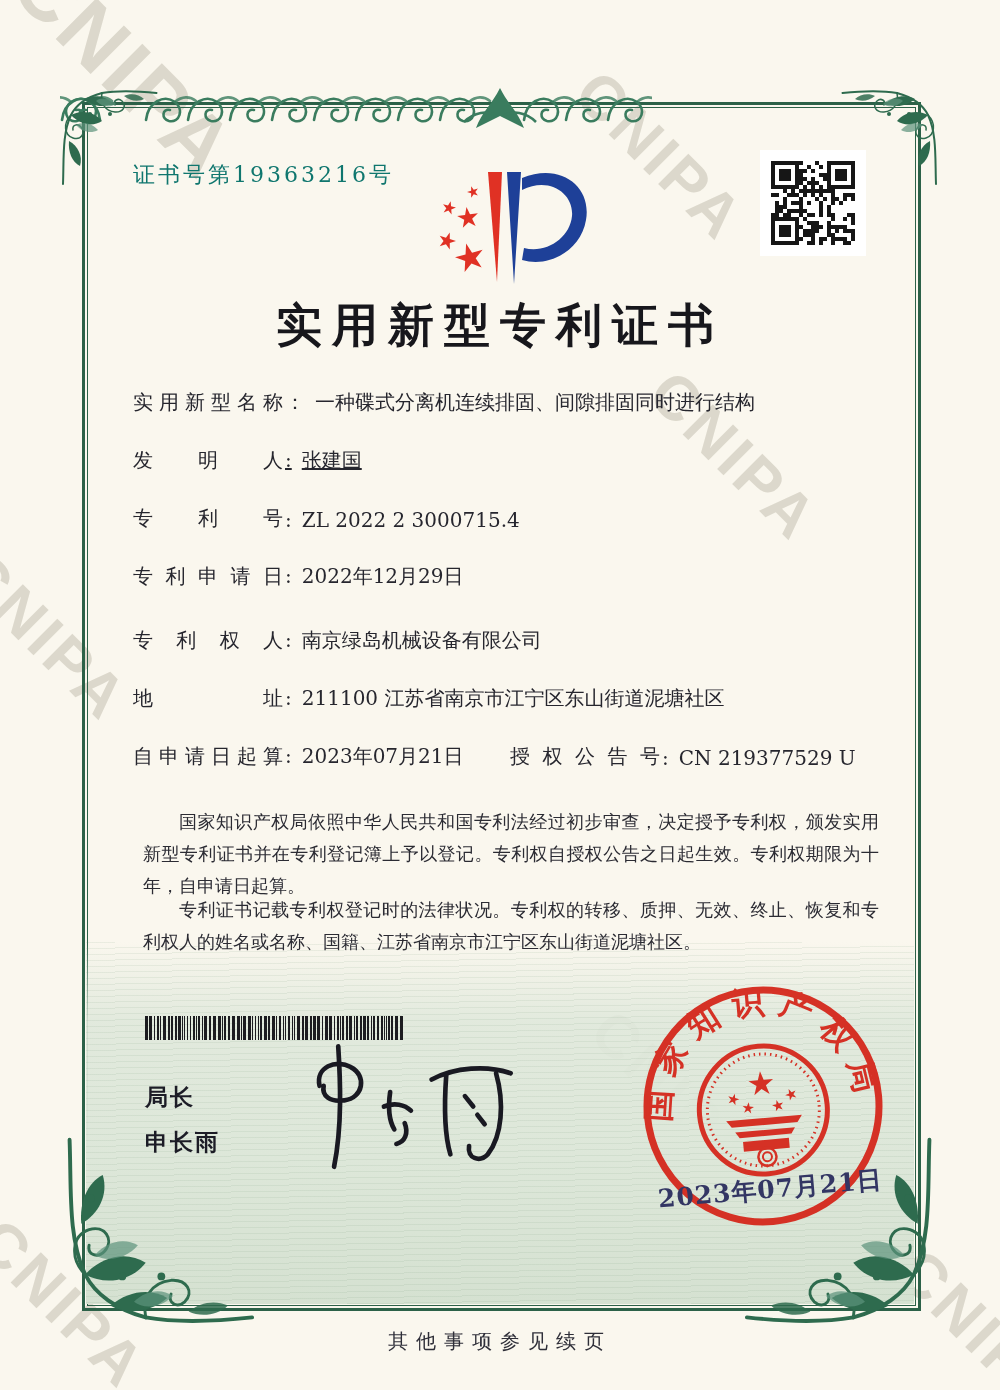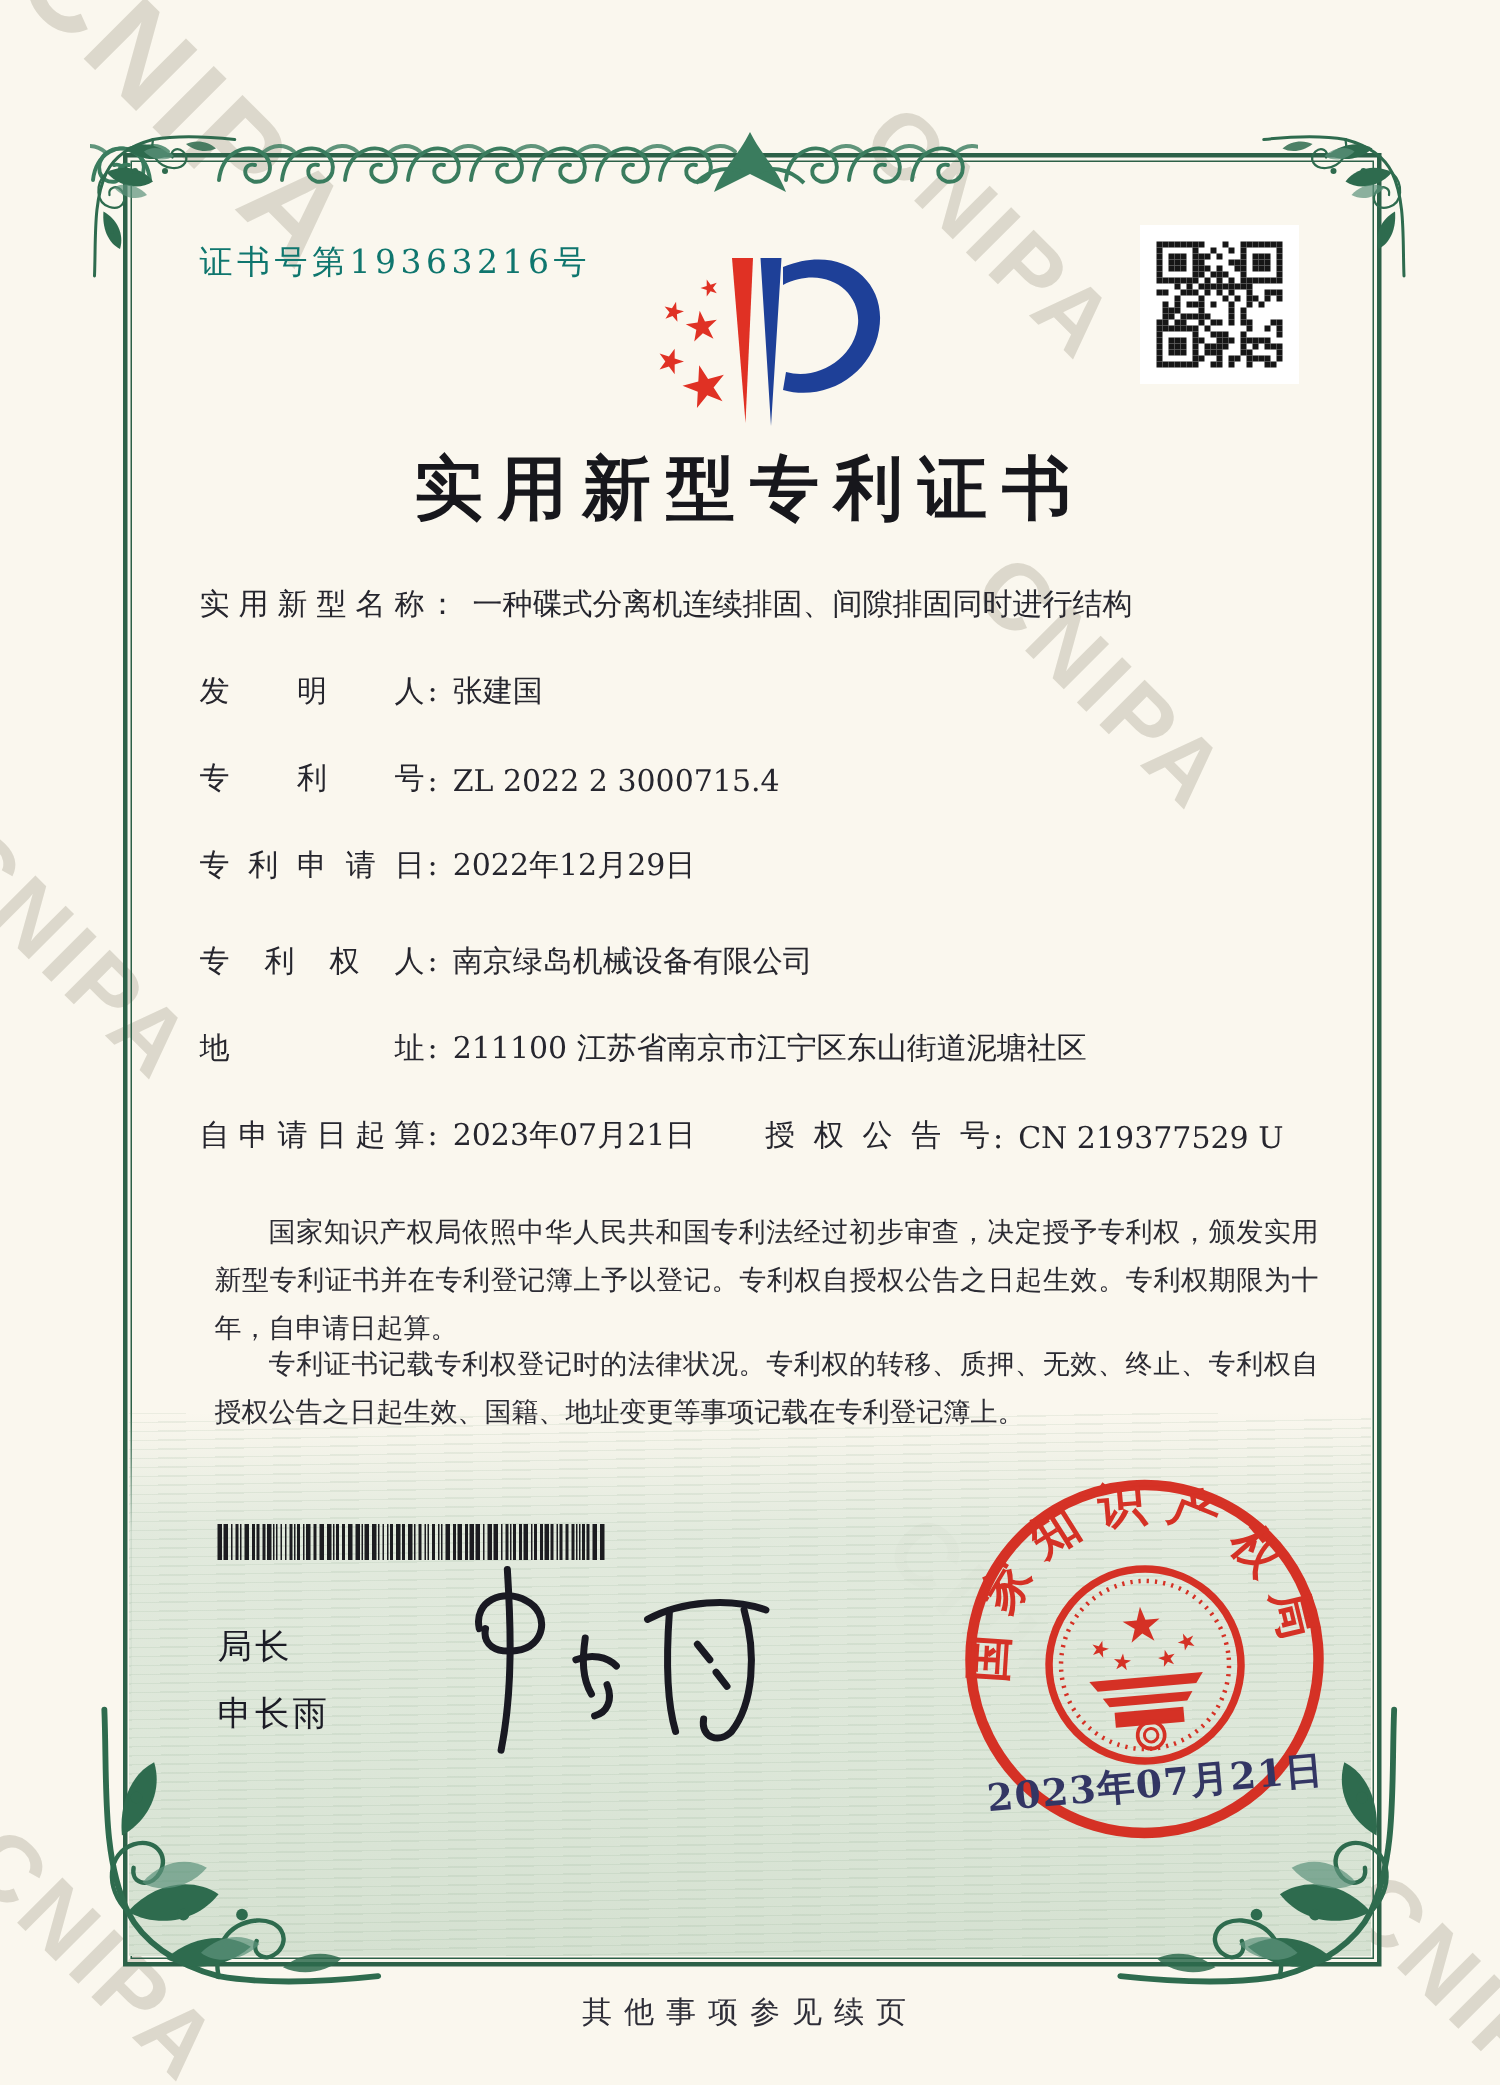--- a/index.html
+++ b/index.html
@@ -26,21 +26,21 @@
          font-size:46px;font-weight:bold;letter-spacing:10px;color:#17171c;}
   .row{position:absolute;left:133px;white-space:nowrap;font-size:20px;color:#26262e;}
   .row .lab{display:inline-block;width:150px;text-align:justify;text-align-last:justify;vertical-align:bottom;}
   .row .colon{margin:0 10px 0 2px;}
   .row .grp2{position:absolute;left:377px;top:0;white-space:nowrap;}
   .para{position:absolute;left:143px;width:736px;font-size:18px;line-height:1.78;
         text-indent:2em;text-align:justify;color:#2b2b33;}
   .barcode{position:absolute;left:145px;top:1016px;width:266px;height:24px;display:flex;align-items:stretch;}
   .barcode div{background:#1c1c20;}
   .director{position:absolute;left:145px;font-family:"Liberation Sans","DejaVu Sans",sans-serif;
-            font-weight:normal;font-size:23px;color:#1c1c26;letter-spacing:2px;}
+            font-weight:bold;font-size:23px;color:#1c1c26;letter-spacing:2px;}
   .sig{position:absolute;left:288px;top:1038px;width:250px;height:135px;}
   .seal{position:absolute;left:640px;top:983px;width:246px;height:246px;opacity:0.95;}
   .pageno{position:absolute;left:0;right:0;top:1262px;text-align:center;font-size:16px;
           letter-spacing:2px;color:#24242e;}
   .footnote{position:absolute;left:0;right:0;top:1328px;text-align:center;font-size:20px;
             letter-spacing:8px;color:#2e2e38;}
   .orn{position:absolute;pointer-events:none;}
   svg{display:block;}
 </style>
 </head>
@@ -583,21 +583,21 @@
         <div class="on"></div>
         <div></div>
       </div>
   </div>
 
   <div class="title">实用新型专利证书</div>
 
   <div class="row" style="top:389px;">
     <span class="lab">实用新型名称</span><span class="colon">：</span><span class="val">一种碟式分离机连续排固、间隙排固同时进行结构</span>
   </div>
-  <div class="row" style="top:447px;">
+  <div class="row" style="top:447px;text-decoration:underline;">
     <span class="lab">发明人</span><span class="colon">:</span><span class="val">张建国</span>
   </div>
   <div class="row" style="top:505px;">
     <span class="lab">专利号</span><span class="colon">:</span><span class="val">ZL 2022 2 3000715.4</span>
   </div>
   <div class="row" style="top:563px;">
     <span class="lab">专利申请日</span><span class="colon">:</span><span class="val">2022年12月29日</span>
   </div>
   <div class="row" style="top:627px;">
     <span class="lab">专利权人</span><span class="colon">:</span><span class="val">南京绿岛机械设备有限公司</span>
@@ -606,21 +606,21 @@
     <span class="lab">地址</span><span class="colon">:</span><span class="val">211100 江苏省南京市江宁区东山街道泥塘社区</span>
   </div>
   <div class="row" style="top:743px;">
     <span class="lab">自申请日起算</span><span class="colon">:</span><span class="val">2023年07月21日</span>
     <span class="grp2">
       <span class="lab">授权公告号</span><span class="colon">:</span><span class="val">CN 219377529 U</span>
     </span>
   </div>
 
   <p class="para" style="top:788px;">国家知识产权局依照中华人民共和国专利法经过初步审查，决定授予专利权，颁发实用新型专利证书并在专利登记簿上予以登记。专利权自授权公告之日起生效。专利权期限为十年，自申请日起算。</p>
-  <p class="para" style="top:876px;">专利证书记载专利权登记时的法律状况。专利权的转移、质押、无效、终止、专利权自授权公告之日起生效、国籍、地址变更等事项记载在专利登记簿上。</p>
+  <p class="para" style="top:876px;">专利证书记载专利权登记时的法律状况。专利权的转移、质押、无效、终止、恢复和专利权人的姓名或名称、国籍、江苏省南京市江宁区东山街道泥塘社区。</p>
 
   <div class="barcode">
       <div style="width: 3px; margin-right: 1px;"></div>
       <div style="width: 3px; margin-right: 2px;"></div>
       <div style="width: 1px; margin-right: 2px;"></div>
       <div style="width: 2px; margin-right: 1px;"></div>
       <div style="width: 1px; margin-right: 2px;"></div>
       <div style="width: 3px; margin-right: 2px;"></div>
       <div style="width: 2px; margin-right: 1px;"></div>
       <div style="width: 2px; margin-right: 2px;"></div>

